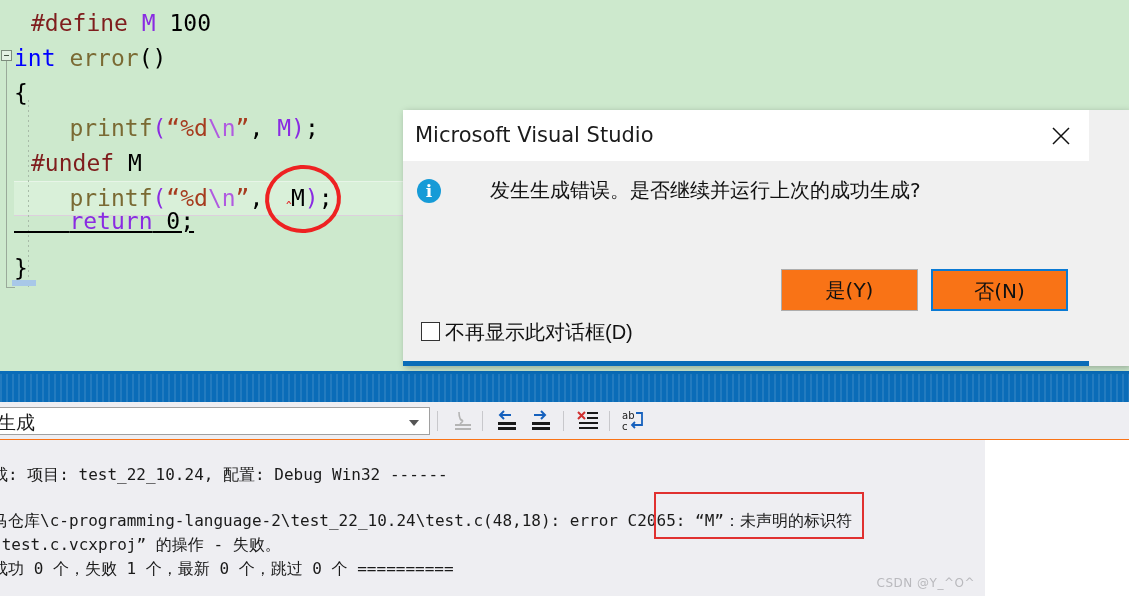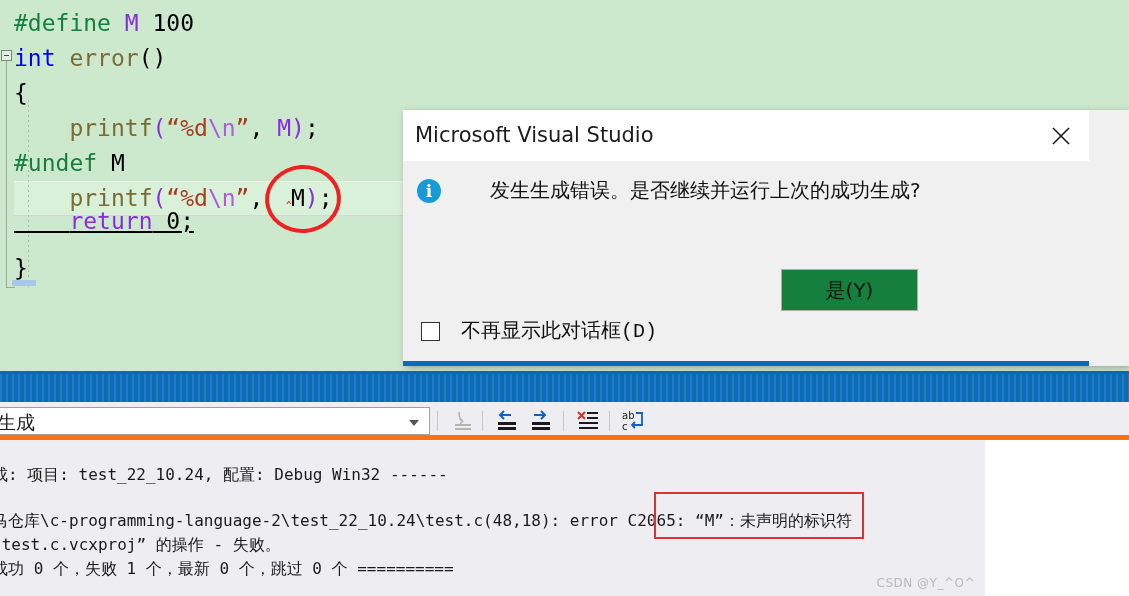--- a/index.html
+++ b/index.html
@@ -80,21 +80,21 @@
     box-sizing: border-box;
   }
   
   .indent-guide {
     position: absolute;
     left: 28px;
     width: 1px;
     background: repeating-linear-gradient(to bottom, #a8bba8 0 2px, transparent 2px 5px);
   }
 
-  .tok-pre   { color: #15803d; }
+  .tok-pre   { color: #7f1d1d; margin-left: 17px; }
   .tok-kw    { color: #0000ff; }
   .tok-macro { color: #8a2be2; }
   .tok-num   { color: #000000; }
   .tok-fn    { color: #7a6a33; }
   .tok-paren { color: #8a2be2; }
   .tok-str   { color: #a63b1e; }
   .tok-esc   { color: #b05ae0; }
   .tok-ret   { color: #8a2be2; }
   .tok-plain { color: #000000; }
 
@@ -139,21 +139,21 @@
     width: 1129px; height: 3px;
     background: #0a6cb8;
   }
 
   
   #output-toolbar {
     position: absolute;
     left: 0; top: 402px;
     width: 1129px; height: 38px;
     background: #eeeef2;
-    border-bottom: 5px solid #f97316;
+    border-bottom: 1px solid #f97316;
     box-sizing: border-box;
   }
   #output-combo {
     position: absolute;
     left: -6px; top: 5px;
     width: 436px; height: 28px;
     background: #ffffff;
     border: 1px solid #a0a0a0;
     box-sizing: border-box;
   }
@@ -267,21 +267,21 @@
     width: 560px;
     font-size: 20px;
     color: #111111;
     font-family: "DejaVu Sans", sans-serif;
     line-height: 28px;
   }
   .dlg-btn {
     position: absolute;
     top: 159px;
     width: 137px; height: 42px;
-    background: #15803d;
+    background: #f97316;
     font-size: 20px;
     color: #111111;
     font-family: "DejaVu Sans", sans-serif;
     text-align: center;
     line-height: 40px;
     box-sizing: border-box;
     cursor: pointer;
   }
   #btn-yes { left: 378px; border: 1px solid #adadad; }
   #btn-no  { left: 528px; border: 2px solid #0a7ad4; }
@@ -294,24 +294,24 @@
     position: absolute;
     left: 0; top: 4px;
     width: 19px; height: 19px;
     border: 1px solid #333;
     background: #ffffff;
     box-sizing: border-box;
     cursor: pointer;
   }
   #checkbox-label {
     position: absolute;
-    left: 40px; top: 0;
+    left: 24px; top: 0;
     font-size: 20px;
     color: #111111;
-    font-family: Liberation Mono, monospace;
+    font-family: Liberation Sans, sans-serif;
     line-height: 28px;
     white-space: nowrap;
   }
   #dialog-bottom-strip {
     position: absolute;
     left: 0; bottom: 0;
     width: 686px; height: 5px;
     background: #0a6cb8;
   }
 </style>
@@ -424,20 +424,21 @@
       <svg width="18" height="18" viewBox="0 0 18 18">
         <path d="M1 1 L17 17 M17 1 L1 17" stroke="#111111" stroke-width="1.5"></path>
       </svg>
     </div>
   </div>
 
   <div id="info-icon">i</div>
   <div id="dialog-message">发生生成错误。是否继续并运行上次的成功生成?</div>
 
   <div class="dlg-btn" id="btn-yes">是(Y)</div>
+  <div class="dlg-btn" id="btn-no">否(N)</div>
 
   <div id="dialog-checkbox-row">
     <div id="checkbox-square"></div>
     <div id="checkbox-label">不再显示此对话框(D)</div>
   </div>
 
   <div id="dialog-bottom-strip"></div>
 </div>
 
 </body></html>

